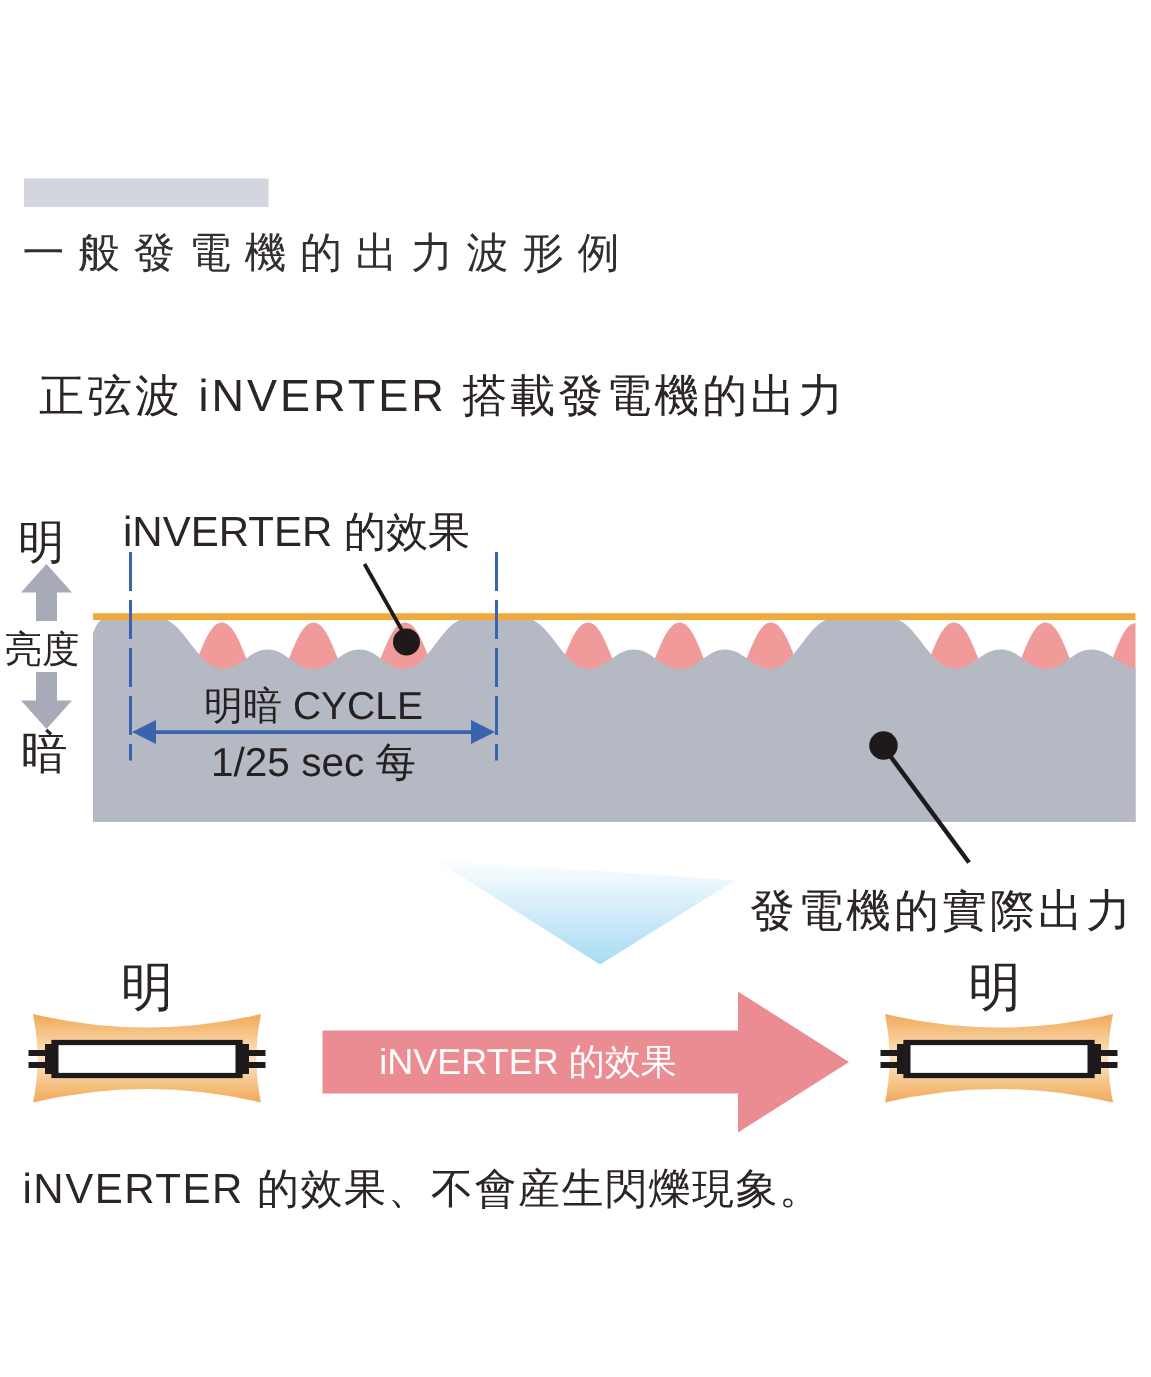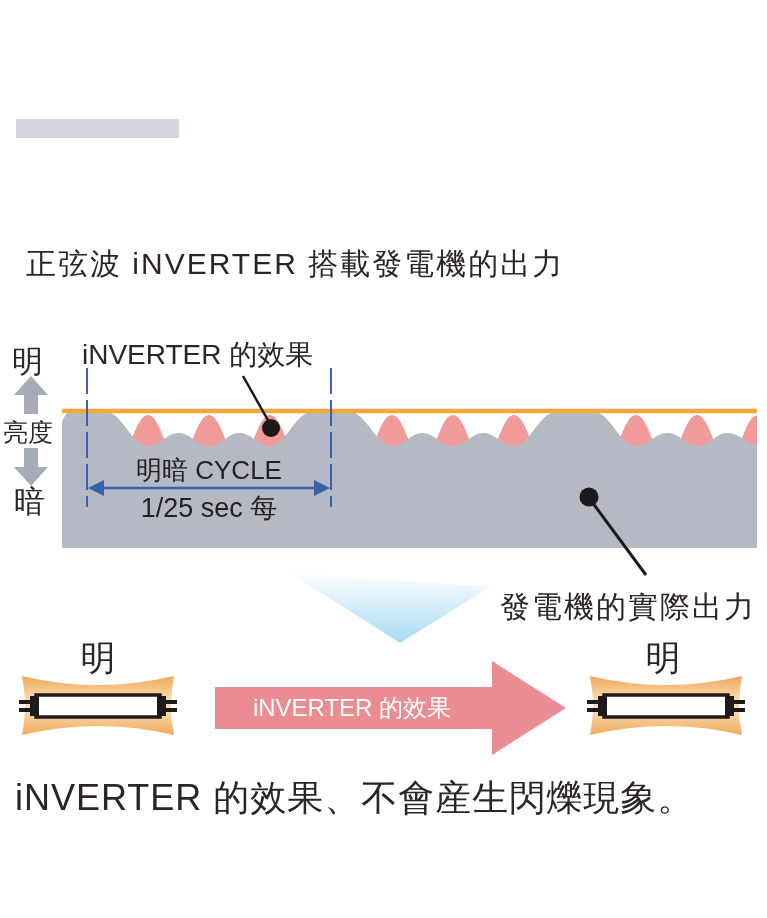--- a/index.html
+++ b/index.html
@@ -4,29 +4,30 @@
 <style>
   html,body{margin:0;padding:0;background:#ffffff;}
   .page{position:relative;width:767px;height:918px;background:#ffffff;overflow:hidden;
         font-family:"Liberation Sans","DejaVu Sans",sans-serif;color:#2e2a2b;}
   .abs{position:absolute;}
   .legend-swatch{left:16px;top:119px;width:163px;height:19px;background:#d3d6de;}
   .legend-caption{left:15px;top:150px;font-size:28px;letter-spacing:9px;color:#332e2f;white-space:nowrap;}
   .main-title{left:26px;top:244px;font-size:30px;letter-spacing:2px;color:#2b2526;white-space:nowrap;}
   .wave-svg{left:0;top:330px;}
   .lamp-svg{left:0;top:630px;}
-  .footer-caption{left:15px;top:774px;font-size:36px;letter-spacing:1px;color:#2b2526;white-space:nowrap;}
+  .footer-caption{left:15px;top:774px;font-size:28px;letter-spacing:1px;color:#2b2526;white-space:nowrap;}
   svg text{font-family:"Liberation Sans","DejaVu Sans",sans-serif;}
 </style>
 </head>
 <body>
 
 <div class="page">
 
   <div class="abs legend-swatch"></div>
+  <div class="abs legend-caption">一般發電機的出力波形例</div>
 
   <div class="abs main-title">正弦波 iNVERTER 搭載發電機的出力</div>
 
   <svg class="abs wave-svg" width="767" height="315" viewBox="0 0 767 315">
     <defs>
       <linearGradient id="triGrad" x1="0" y1="0" x2="0" y2="1">
         <stop offset="0%" stop-color="#fdfeff"></stop>
         <stop offset="100%" stop-color="#a7daf4"></stop>
       </linearGradient>
     </defs>

